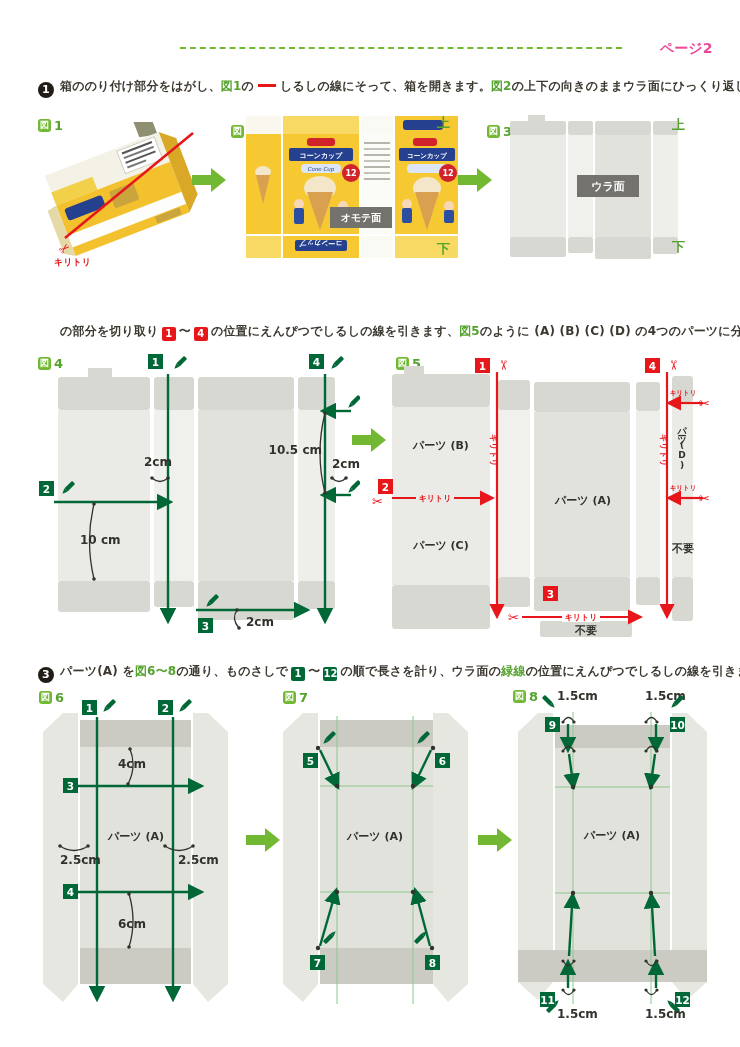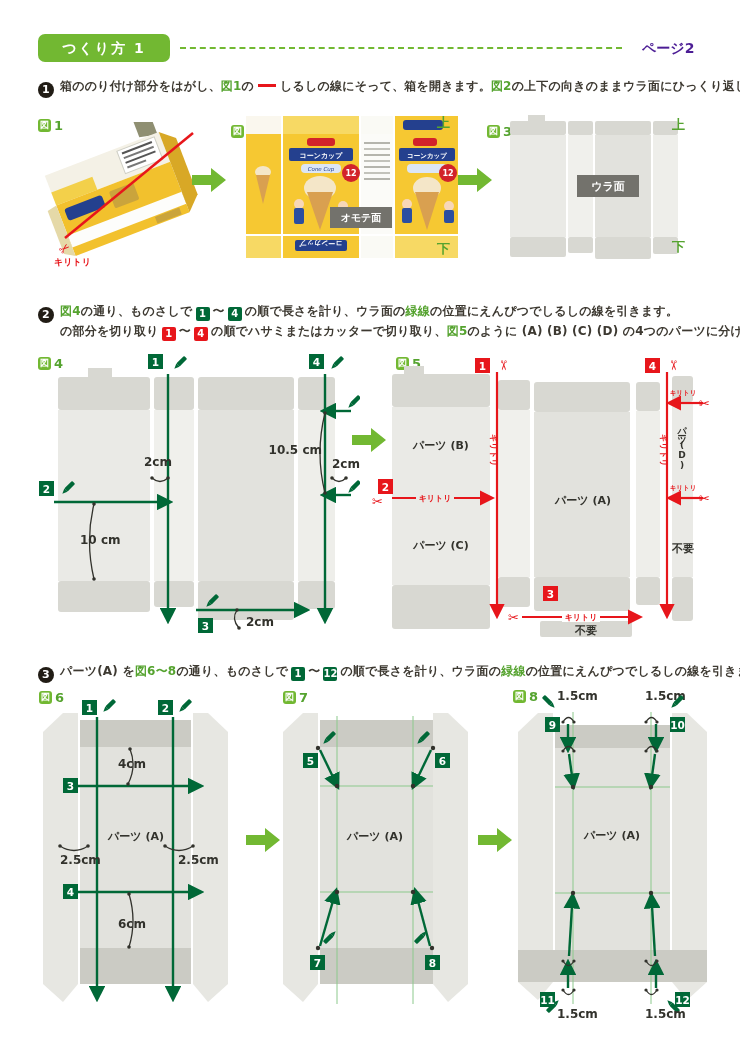--- a/index.html
+++ b/index.html
@@ -3,21 +3,21 @@
 <meta charset="utf-8">
 <style>
   html,body{margin:0;padding:0;background:#fff;}
   .page{position:relative;width:740px;height:1047px;background:#ffffff;overflow:hidden;
         font-family:"DejaVu Sans","Liberation Sans",sans-serif;color:#3d3931;}
   .abs{position:absolute;}
   
   .titlebtn{left:38px;top:34px;width:132px;height:28px;background:#72b832;border-radius:7px;
             color:#fff;font-size:14px;font-weight:bold;text-align:center;line-height:28px;letter-spacing:2px;}
   .dashline{left:180px;top:47px;width:442px;height:0;border-top:2px dashed #72b832;}
-  .pagelab{left:642px;top:40px;font-size:14px;font-weight:bold;color:#4c1d95;}
+  .pagelab{left:660px;top:40px;font-size:14px;font-weight:bold;color:#ec4899;}
   
   .step{font-size:12px;font-weight:bold;color:#3d3931;letter-spacing:.2px;white-space:nowrap;}
   .stepnum{display:inline-block;width:16px;height:16px;border-radius:50%;background:#211c15;color:#fff;
            font-size:11px;line-height:16px;text-align:center;margin-right:6px;vertical-align:-3px;}
   .figref{color:#55a32f;}
   .greentxt{color:#55a32f;}
   .redbar{display:inline-block;width:18px;height:3px;background:#e7161b;vertical-align:3px;margin:0 4px;}
   .ibadge{display:inline-block;width:14px;height:14px;line-height:14px;text-align:center;color:#fff;
           font-size:10px;font-weight:bold;border-radius:2px;margin:0 3px;vertical-align:-2px;}
   .ibg{background:#006837;} .ibr{background:#e7161b;}
@@ -41,21 +41,20 @@
   .kir{fill:#e7161b;font-weight:bold;}
   .flap{fill:#d8d8d2;} .bodyp{fill:#eaeae6;} .bodyp2{fill:#f0f0ec;} .bodyp3{fill:#e2e2dd;} .bodyp4{fill:#eeeeea;}
   .dflap{fill:#cbcbc4;} .wing{fill:#e7e7e2;}
   .graybadge{fill:#73726c;}
 </style>
 </head>
 <body>
 
 <div class="page">
 
-  <div class="abs titlebtn">つくり方 1</div>
   <div class="abs dashline"></div>
   <div class="abs pagelab">ページ2</div>
 
   <div class="abs step" style="left:38px;top:78px;">
     <span class="stepnum">1</span><span>箱ののり付け部分をはがし、</span><span class="figref">図1</span><span>の</span><span class="redbar"></span><span>しるしの線にそって、箱を開きます。</span><span class="figref">図2</span><span>の上下の向きのままウラ面にひっくり返します。</span>
   </div>
 
   <div class="abs figlab" style="left:38px;top:118px;">
     <span class="ic">図</span>
       <span>1</span>
@@ -179,25 +178,22 @@
         <rect x="60" y="123" width="25" height="16" rx="2" class="flap"></rect>
       <rect x="87" y="123" width="56" height="22" rx="2" class="flap"></rect>
         <rect x="145" y="123" width="25" height="17" rx="2" class="flap"></rect>
     </g>
     <rect x="69" y="61" width="62" height="22" class="graybadge"></rect>
     <text x="100" y="76" fill="#fff" font-size="11" font-weight="bold" text-anchor="middle">ウラ面</text>
   </svg>
   <div class="abs updown" style="left:672px;top:116px;">上</div>
   <div class="abs updown" style="left:672px;top:238px;">下</div>
 
-  <div class="abs step" style="left:38px;top:303px;">
-    <span class="stepnum">2</span><span class="figref">図4</span><span>の通り、ものさしで</span><span class="ibadge ibg">1</span><span>〜</span><span class="ibadge ibg">4</span><span>の順で長さを計り、ウラ面の</span><span class="greentxt">緑線</span><span>の位置にえんぴつでしるしの線を引きます。</span>
-  </div>
   <div class="abs step" style="left:60px;top:323px;">
-    <span>の部分を切り取り</span><span class="ibadge ibr">1</span><span>〜</span><span class="ibadge ibr">4</span><span>の順でハサミまたはカッターで切り取り、</span><span class="figref">図5</span><span>のように (A) (B) (C) (D) の4つのパーツに分けます。</span>
+    <span>の部分を切り取り</span><span class="ibadge ibr">1</span><span>〜</span><span class="ibadge ibr">4</span><span>の位置にえんぴつでしるしの線を引きます、</span><span class="figref">図5</span><span>のように (A) (B) (C) (D) の4つのパーツに分けます。</span>
   </div>
 
   <div class="abs figlab" style="left:38px;top:356px;">
     <span class="ic">図</span>
       <span>4</span>
   </div>
   <svg class="abs" style="left:38px;top:354px;" width="322" height="292" viewBox="0 0 322 292">
     <defs>
       <marker id="mg4" markerWidth="7" markerHeight="7" refX="1" refY="3.5" orient="auto" markerUnits="strokeWidth">
         <path d="M0,0 L7,3.5 L0,7 Z" fill="#006837"></path>

